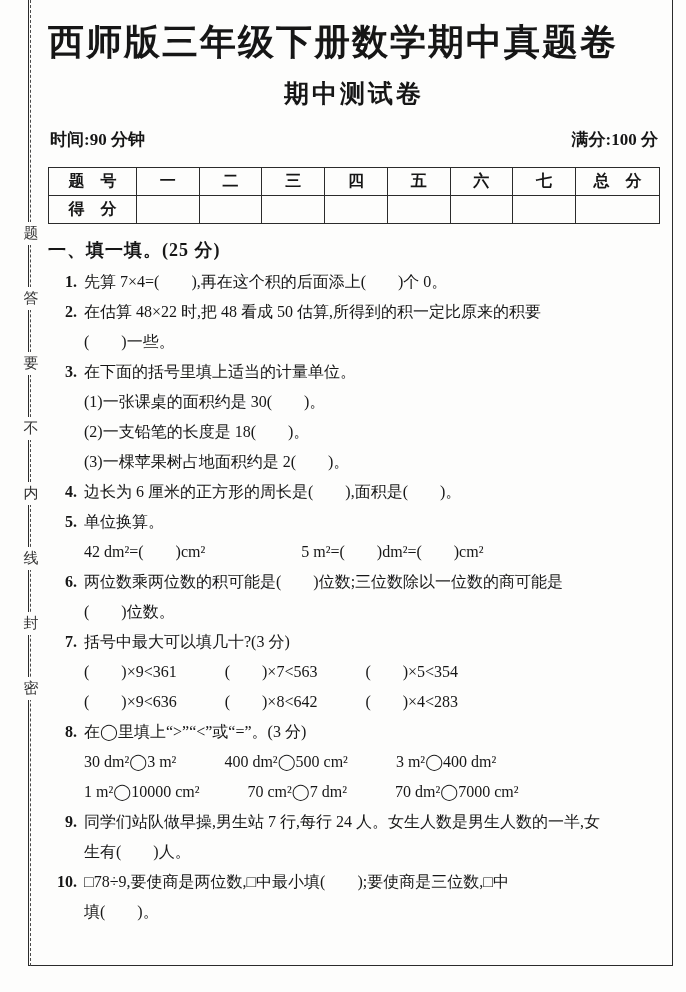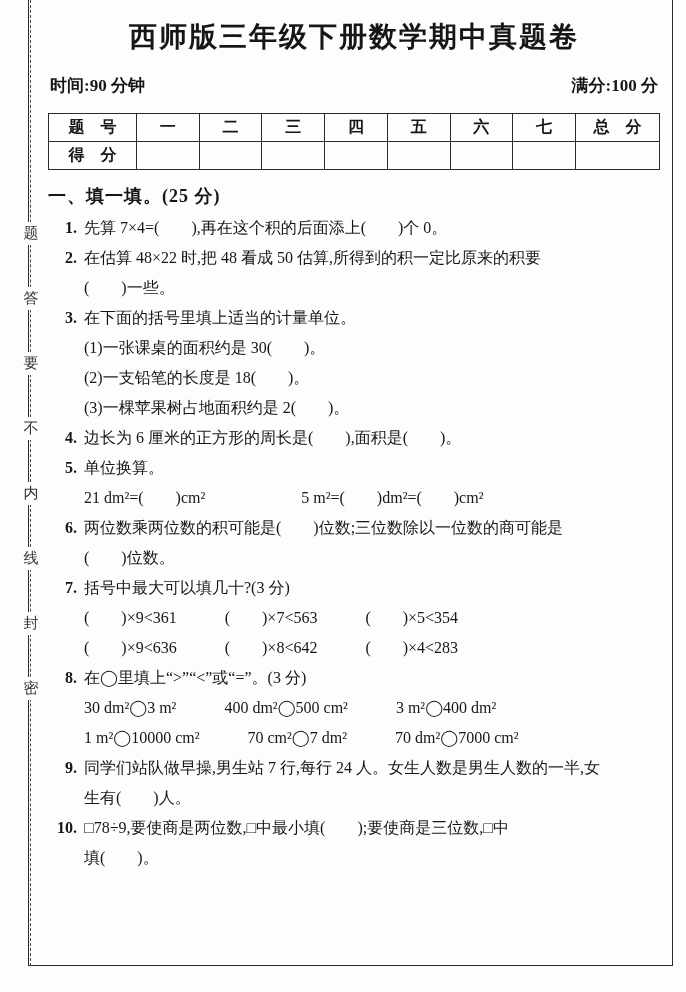--- a/index.html
+++ b/index.html
@@ -29,22 +29,21 @@
   .seal-chars {
     position: absolute; left: 0; top: 222px; height: 478px; width: 22px;
     display: flex; flex-direction: column; justify-content: space-between; align-items: center;
   }
   .seal-char { background: #fdfdfc; font-size: 15px; line-height: 1; padding: 4px 1px; color: #333; }
 
   .content { position: absolute; left: 48px; top: 0; width: 612px; }
 
   .title {
     margin-top: 18px;
-    text-align: center;
-    font-size: 28px;
+    font-size: 36px;
     font-weight: 700;
     letter-spacing: 2px;
   }
   .subtitle {
     margin-top: 10px;
     text-align: center;
     font-size: 25px;
     font-weight: 700;
     letter-spacing: 3px;
   }
@@ -109,20 +108,21 @@
       <span class="seal-char">内</span>
       <span class="seal-char">线</span>
       <span class="seal-char">封</span>
       <span class="seal-char">密</span>
     </div>
   </div>
 
   <div class="content">
 
     <div class="title">西师版三年级下册数学期中真题卷</div>
+    <div class="subtitle">期中测试卷</div>
 
     <div class="info-row">
       <span>时间:90 分钟</span>
       <span>满分:100 分</span>
     </div>
 
     <table class="score-table">
       <tbody>
         <tr>
           <td class="col-label">题　号</td>
@@ -177,21 +177,21 @@
         <div class="question">
           <div class="qnum">4.</div>
           <div class="qbody">
             <div class="qline">边长为 6 厘米的正方形的周长是(　　),面积是(　　)。</div>
           </div>
         </div>
         <div class="question">
           <div class="qnum">5.</div>
           <div class="qbody">
             <div class="qline">单位换算。</div>
-            <div class="qline">21 dm²=(　　)cm²　　　　　　5 m²=(　　)dm²=(　　)cm²</div>
+            <div class="qline">42 dm²=(　　)cm²　　　　　　5 m²=(　　)dm²=(　　)cm²</div>
           </div>
         </div>
         <div class="question">
           <div class="qnum">6.</div>
           <div class="qbody">
             <div class="qline">两位数乘两位数的积可能是(　　)位数;三位数除以一位数的商可能是</div>
             <div class="qline">(　　)位数。</div>
           </div>
         </div>
         <div class="question">

